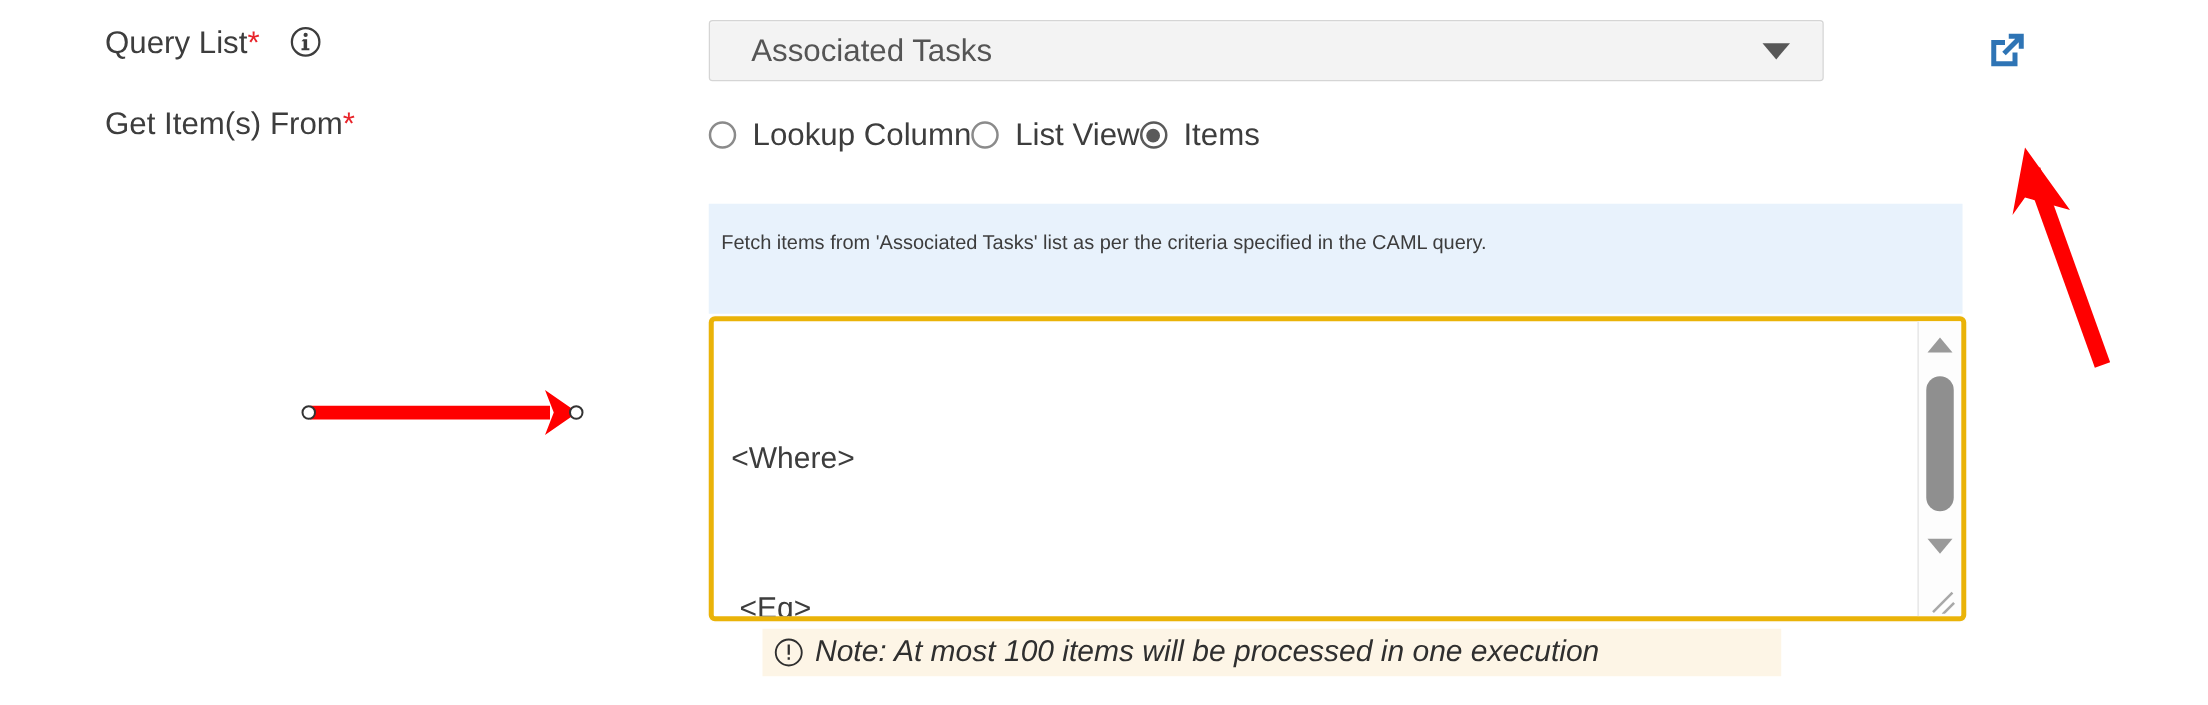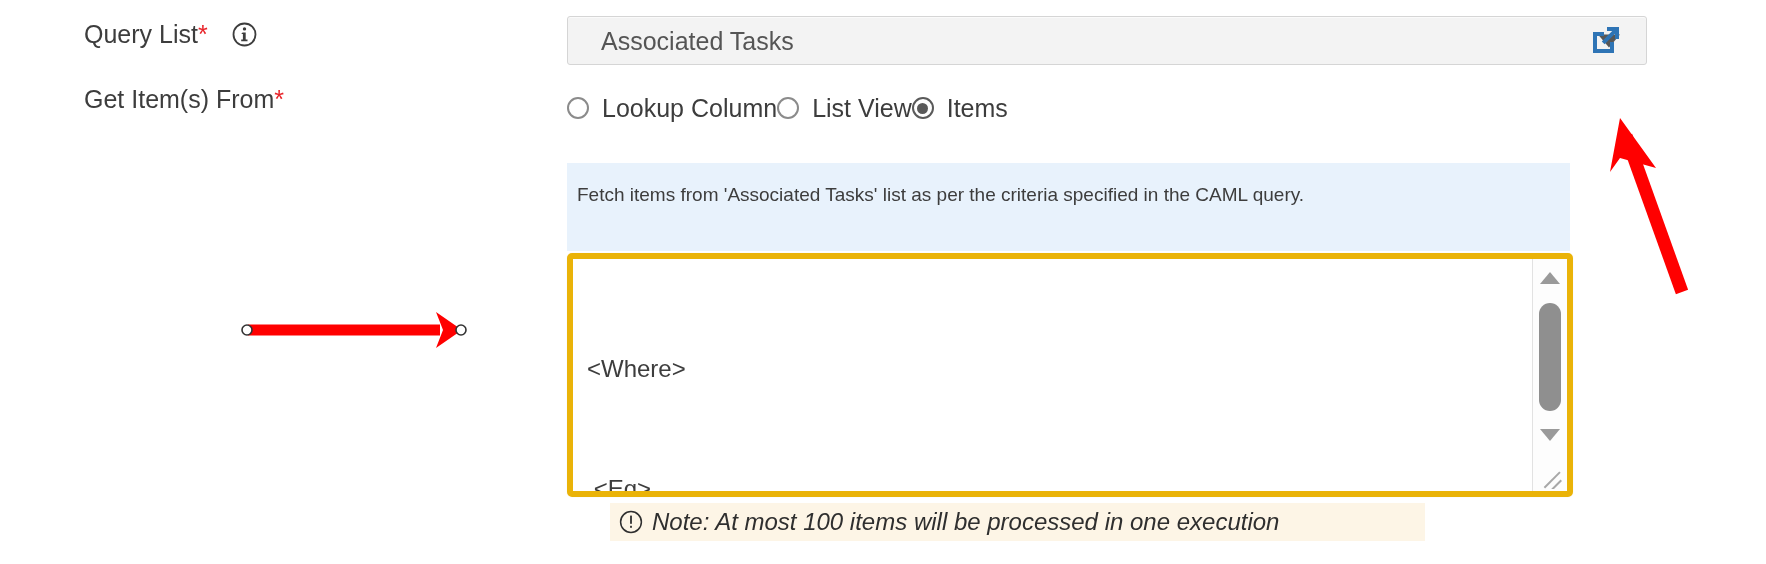--- a/index.html
+++ b/index.html
@@ -41,21 +41,21 @@
     position: relative;
     top: -2px;
   }
   .info-icon svg { display: block; }
 
   
   #query-list-dropdown {
     position: absolute;
     left: 567px;
     top: 16px;
-    width: 1080px;
+    width: 892px;
     height: 49px;
     box-sizing: border-box;
     background: #f3f3f3;
     border: 1px solid #d5d5d5;
     border-radius: 3px;
     box-shadow: inset 0 1px 0 #fafafa;
   }
   #query-list-dropdown .dd-value {
     position: absolute;
     left: 33px;
@@ -137,35 +137,35 @@
     position: absolute;
     left: 567px;
     top: 163px;
     width: 1003px;
     height: 88px;
     box-sizing: border-box;
     background: #e8f2fc;
     padding: 12px 18px 0 10px;
   }
   #query-description .desc-text {
-    font-size: 19px;
+    font-size: 16px;
     line-height: 40px;
     color: #3d3d3d;
   }
 
   
   #caml-query-textarea {
     position: absolute;
     left: 567px;
     top: 253px;
     width: 1006px;
     height: 244px;
     box-sizing: border-box;
     background: #ffffff;
-    border: 6px solid #eab308;
+    border: 4px solid #eab308;
     border-radius: 5px;
     box-shadow: 0 0 0 1px rgba(0,0,0,0.01);
     overflow: hidden;
   }
   #caml-code {
     position: absolute;
     left: 14px;
     top: 10px;
     right: 42px;
     font-size: 24px;

